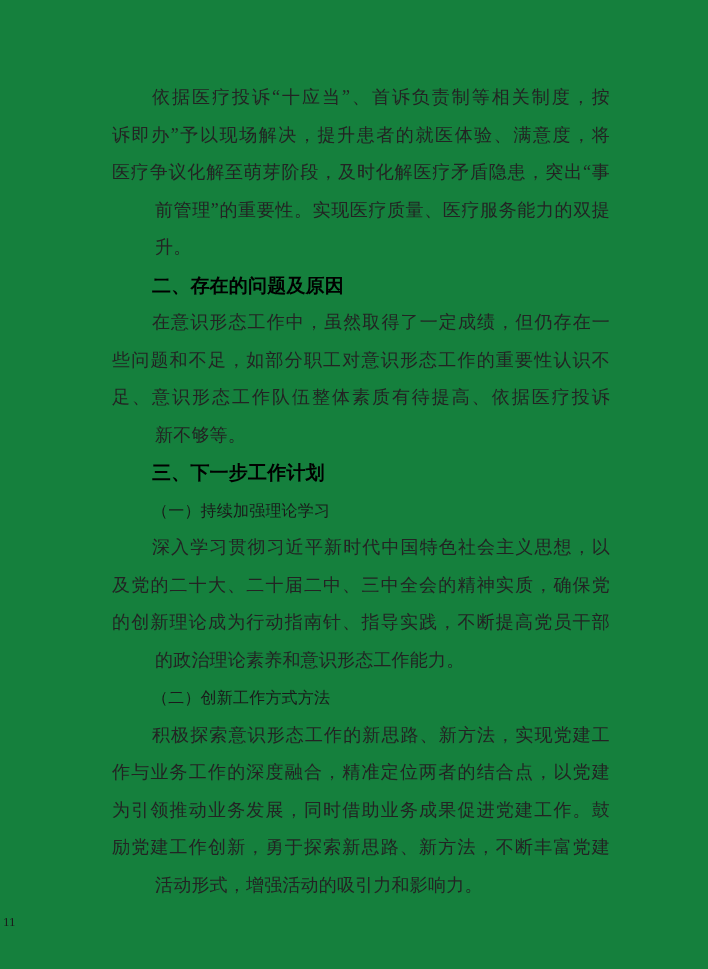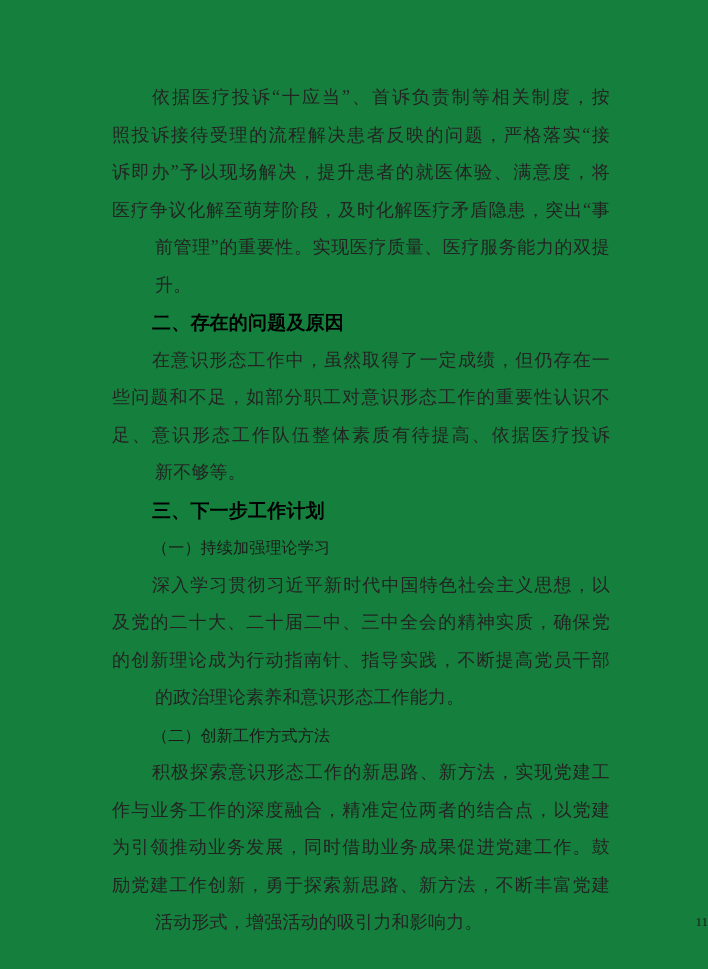--- a/index.html
+++ b/index.html
@@ -63,35 +63,34 @@
     font-family: "Liberation Serif", serif;
     font-weight: 400;
     font-size: 16px;
     color: #1a1a1a;
   }
   .footer {
     position: absolute;
     left: 3px;
     right: 0;
     top: 914px;
-    text-align: right;
+    text-align: left;
     font-size: 13px;
     line-height: 16px;
     color: #1c1c1c;
     font-family: "Liberation Serif", serif;
   }
 </style>
 </head>
 <body>
 
 <div class="sheet">
   <div class="content" id="doc">
       <div class="para">
         <div class="line indent">依据医疗投诉“十应当”、首诉负责制等相关制度，按</div>
-        <div class="line">照投诉接待受理的流程解决患者反映的问题，严格落实“接</div>
         <div class="line">诉即办”予以现场解决，提升患者的就医体验、满意度，将</div>
         <div class="line">医疗争议化解至萌芽阶段，及时化解医疗矛盾隐患，突出“事</div>
         <div class="line para-end">前管理”的重要性。实现医疗质量、医疗服务能力的双提升。</div>
       </div>
       <div class="line heading h-section">二、存在的问题及原因</div>
       <div class="para">
         <div class="line indent">在意识形态工作中，虽然取得了一定成绩，但仍存在一</div>
         <div class="line">些问题和不足，如部分职工对意识形态工作的重要性认识不</div>
         <div class="line">足、意识形态工作队伍整体素质有待提高、依据医疗投诉</div>
         <div class="line para-end">新不够等。</div>

